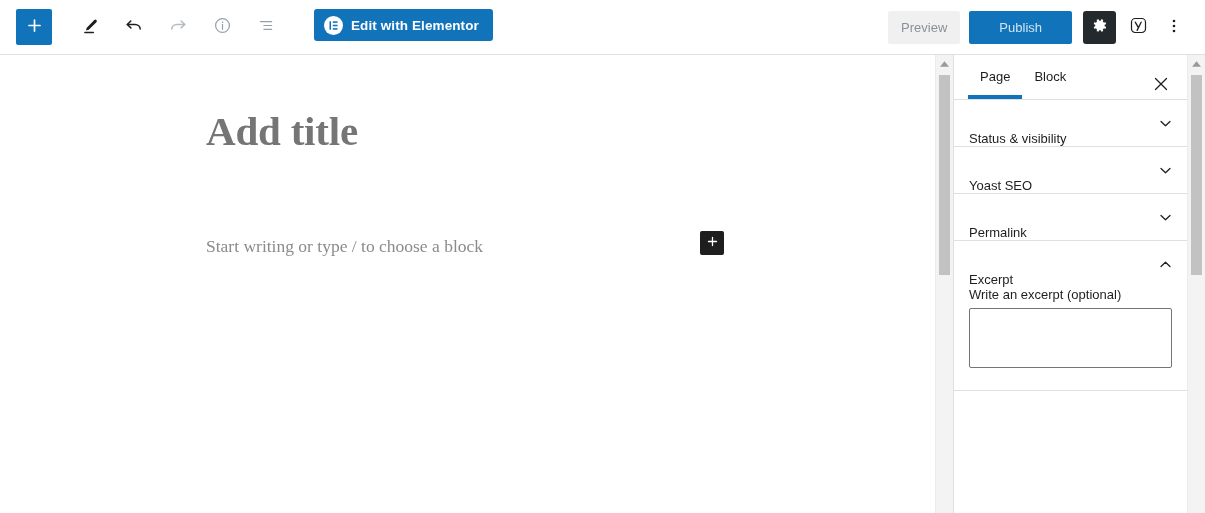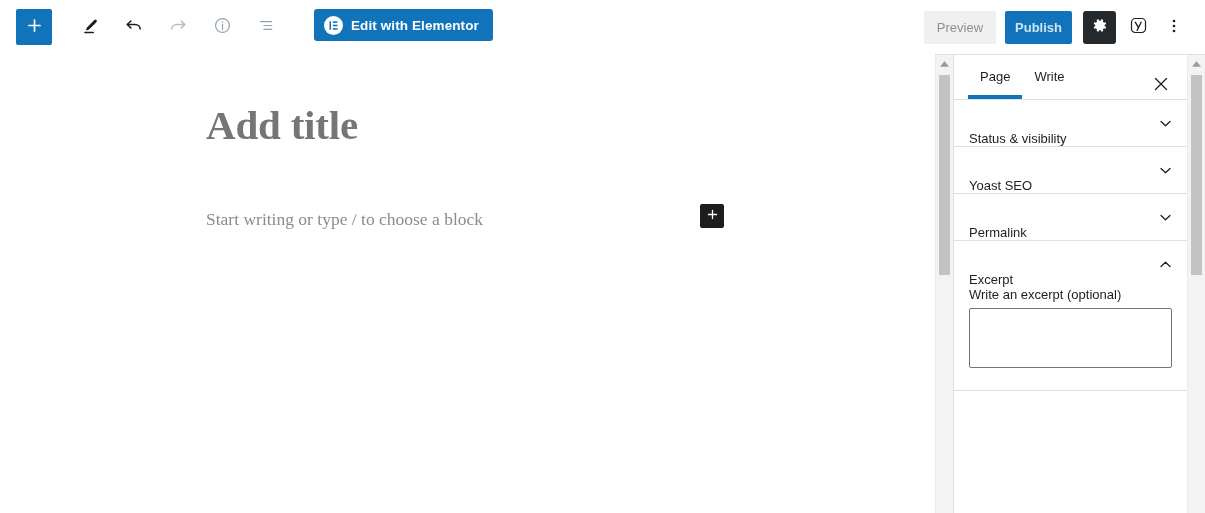--- a/index.html
+++ b/index.html
@@ -90,30 +90,29 @@
     background: #f0f0f0;
     color: #8b9197;
     border: none;
     border-radius: 2px;
     font-size: 13px;
     cursor: pointer;
     font-family: "Liberation Sans", sans-serif;
   }
   .publish-btn {
     height: 33px;
-    padding: 0 10px;
+    padding: 0 30px;
     margin-left: 9px;
     background: #1173ba;
     color: #cfe4f2;
     border: none;
     border-radius: 2px;
     font-size: 13px;
     cursor: pointer;
     font-family: "Liberation Sans", sans-serif;
-    font-weight: bold;
   }
   .settings-btn {
     width: 33px; height: 33px;
     margin-left: 11px;
     background: #24292d;
     color: #ffffff;
     border: none;
     border-radius: 3px;
     display: flex; align-items: center; justify-content: center;
     cursor: pointer;
@@ -133,21 +132,21 @@
     background: transparent;
     border: none;
     display: flex; align-items: center; justify-content: center;
     cursor: pointer;
     color: #1e1e1e;
   }
 
   
   .canvas {
     position: absolute;
-    top: 49px; left: 0;
+    top: 55px; left: 0;
     width: 935px;
     height: 458px;
     background: #ffffff;
     overflow: hidden;
   }
   .canvas-inner {
     padding-top: 52px;
     padding-left: 206px;
     padding-right: 120px;
   }
@@ -155,21 +154,21 @@
     font-family: "Liberation Serif", serif;
     font-size: 41px;
     font-weight: bold;
     color: #757575;
     line-height: 1.2;
     letter-spacing: -0.2px;
     cursor: text;
   }
   .block-row {
     position: relative;
-    margin-top: 56px;
+    margin-top: 77px;
     height: 26px;
     display: flex;
     align-items: center;
   }
   .block-placeholder {
     font-family: "Liberation Serif", serif;
     font-size: 17.5px;
     color: #8b8b8b;
     cursor: text;
   }
@@ -448,21 +447,21 @@
           <path d="M5 0l5 6H0z" fill="#9a9a9a"></path>
         </svg>
     </div>
     <div class="thumb"></div>
   </div>
 
   <div class="sidebar">
 
     <div class="sidebar-tabs">
       <button class="sb-tab active">Page</button>
-      <button class="sb-tab">Write</button>
+      <button class="sb-tab">Block</button>
       <button class="sb-close" title="Close settings">
         <span>
           <svg width="14" height="14" viewBox="0 0 14 14" fill="none" aria-hidden="true">
             <path d="M1.5 1.5l11 11M12.5 1.5l-11 11" stroke="currentColor" stroke-width="1.3" stroke-linecap="round"></path>
           </svg>
         </span>
       </button>
     </div>
 
     <div class="panel">

